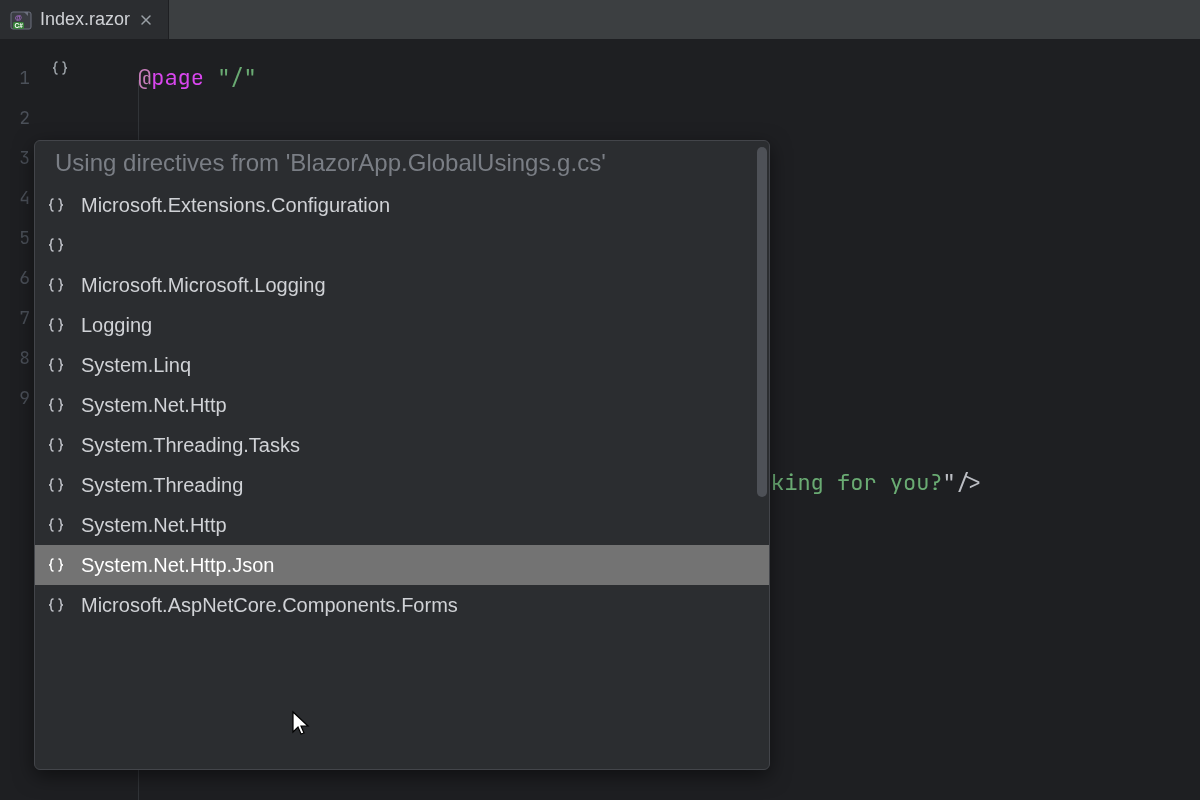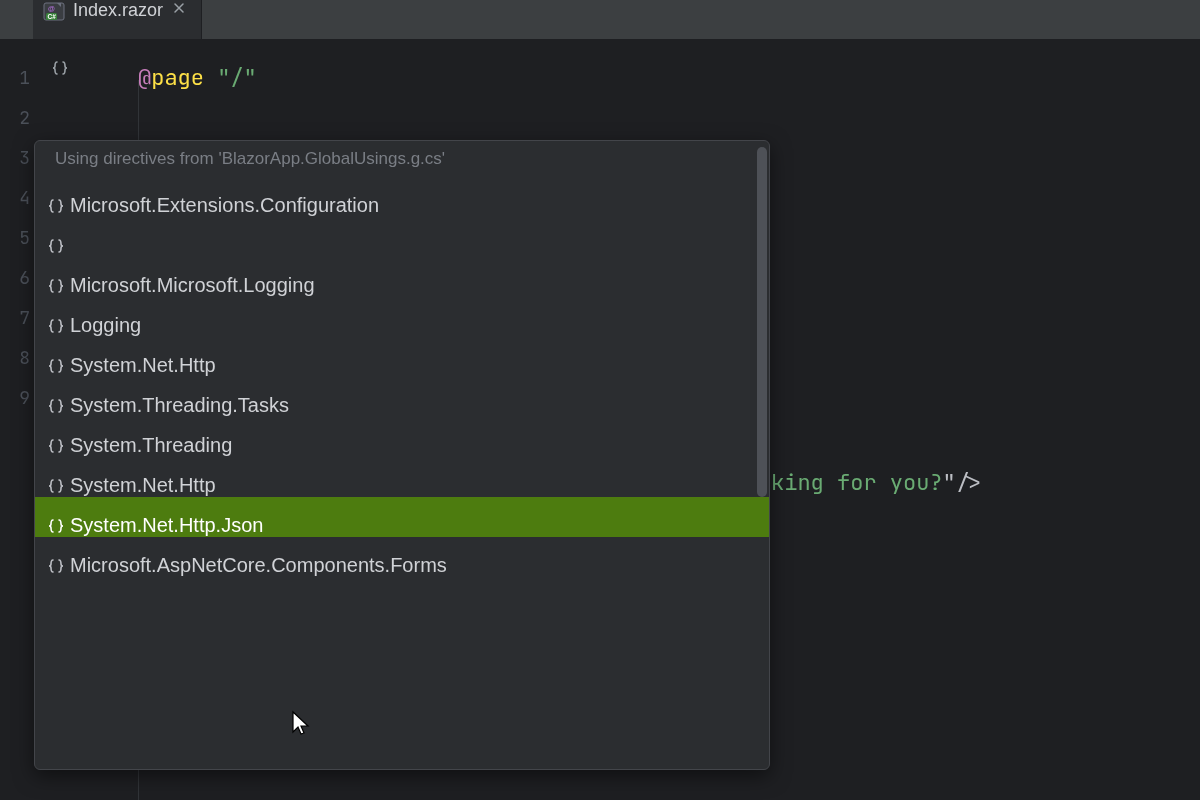--- a/index.html
+++ b/index.html
@@ -16,27 +16,27 @@
   
   .tab-bar {
     height: 40px;
     background: #3c3f41;
     display: flex;
     align-items: stretch;
     border-bottom: 1px solid #1e1f22;
   }
   .tab {
     display: flex;
+    align-items: center;
     padding: 0 14px 0 10px;
     background: #2b2d30;
     border-right: 1px solid #1e1f22;
     gap: 8px;
     font-size: 18px;
     color: #d0d2d6;
-    margin-left: 33px;
   }
   .tab .file-icon {
     width: 22px;
     height: 22px;
     display: flex;
     align-items: center;
     justify-content: center;
   }
   .tab .close-icon {
     width: 16px;
@@ -91,21 +91,21 @@
     font-family: "JetBrains Mono", Menlo, Consolas, monospace;
     font-size: 22px;
     position: relative;
   }
   .code-line {
     height: 40px;
     line-height: 40px;
     white-space: pre;
   }
   .tok-at { color: #c77dbb; }
-  .tok-kw { color: #fde047; }
+  .tok-kw { color: #d946ef; }
   .tok-str { color: #6aab73; }
   .tok-tag { color: #bcbec4; }
   .code-border-left {
     position: absolute;
     left: 138px;
     top: 40px;
     bottom: 0;
     width: 1px;
     background: #313438;
   }
@@ -136,35 +136,35 @@
     right: 2px;
     top: 6px;
     width: 10px;
     height: 350px;
     background: #4e5157;
     border-radius: 5px;
   }
   .popup-group-header {
     padding: 8px 20px 8px 20px;
     color: #7a7e85;
-    font-size: 17px;
+    font-size: 24px;
     border-top: 1px solid #393b40;
   }
   .popup-group-header:first-child { border-top: none; }
   .popup-item {
     display: flex;
-    align-items: flex-end;
+    align-items: center;
     height: 40px;
     padding: 0 10px 0 10px;
-    gap: 3px;
+    gap: 14px;
     color: #d0d2d6;
     position: relative;
   }
   .popup-item.selected {
-    background: #4d7c0f;
+    background: #737373;
     color: #ffffff;
   }
   .popup-item .ns-icon-sm {
     width: 22px;
     height: 22px;
     flex-shrink: 0;
     display: flex;
     align-items: center;
     justify-content: center;
   }
@@ -283,20 +283,29 @@
           </span>
           <span>Logging</span>
         </div>
         <div class="popup-item">
           <span class="ns-icon-sm">
             <svg width="20" height="20" viewBox="0 0 20 20" fill="none">
   <path d="M7 4 C5 4 5 6 5 8 C5 9 4 10 3 10 C4 10 5 11 5 12 C5 14 5 16 7 16" stroke="#bcbec4" stroke-width="1.6" stroke-linecap="round" fill="none"></path>
   <path d="M13 4 C15 4 15 6 15 8 C15 9 16 10 17 10 C16 10 15 11 15 12 C15 14 15 16 13 16" stroke="#bcbec4" stroke-width="1.6" stroke-linecap="round" fill="none"></path>
 </svg>
           </span>
+          <span>System.Linq</span>
+        </div>
+        <div class="popup-item">
+          <span class="ns-icon-sm">
+            <svg width="20" height="20" viewBox="0 0 20 20" fill="none">
+  <path d="M7 4 C5 4 5 6 5 8 C5 9 4 10 3 10 C4 10 5 11 5 12 C5 14 5 16 7 16" stroke="#bcbec4" stroke-width="1.6" stroke-linecap="round" fill="none"></path>
+  <path d="M13 4 C15 4 15 6 15 8 C15 9 16 10 17 10 C16 10 15 11 15 12 C15 14 15 16 13 16" stroke="#bcbec4" stroke-width="1.6" stroke-linecap="round" fill="none"></path>
+</svg>
+          </span>
           <span>System.Net.Http</span>
         </div>
         <div class="popup-item">
           <span class="ns-icon-sm">
             <svg width="20" height="20" viewBox="0 0 20 20" fill="none">
   <path d="M7 4 C5 4 5 6 5 8 C5 9 4 10 3 10 C4 10 5 11 5 12 C5 14 5 16 7 16" stroke="#bcbec4" stroke-width="1.6" stroke-linecap="round" fill="none"></path>
   <path d="M13 4 C15 4 15 6 15 8 C15 9 16 10 17 10 C16 10 15 11 15 12 C15 14 15 16 13 16" stroke="#bcbec4" stroke-width="1.6" stroke-linecap="round" fill="none"></path>
 </svg>
           </span>
           <span>System.Threading.Tasks</span>

